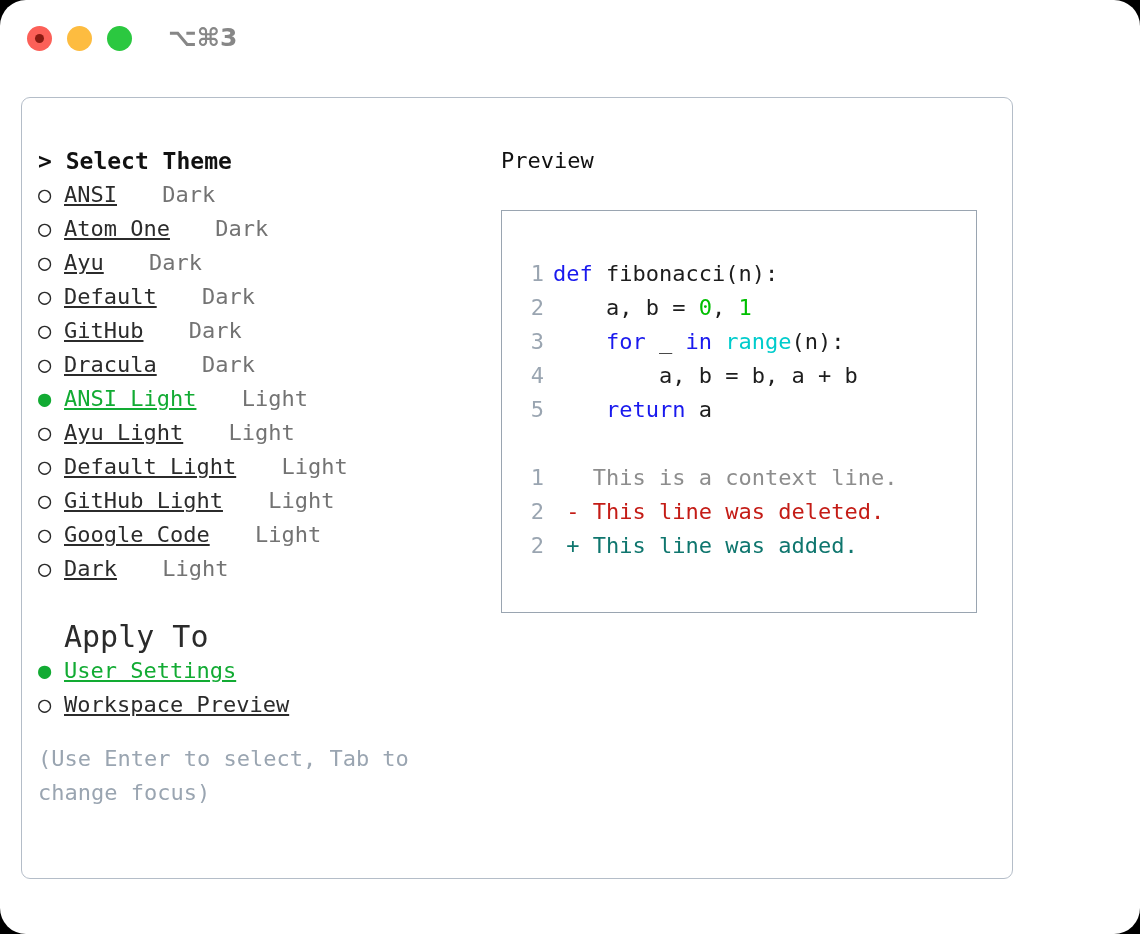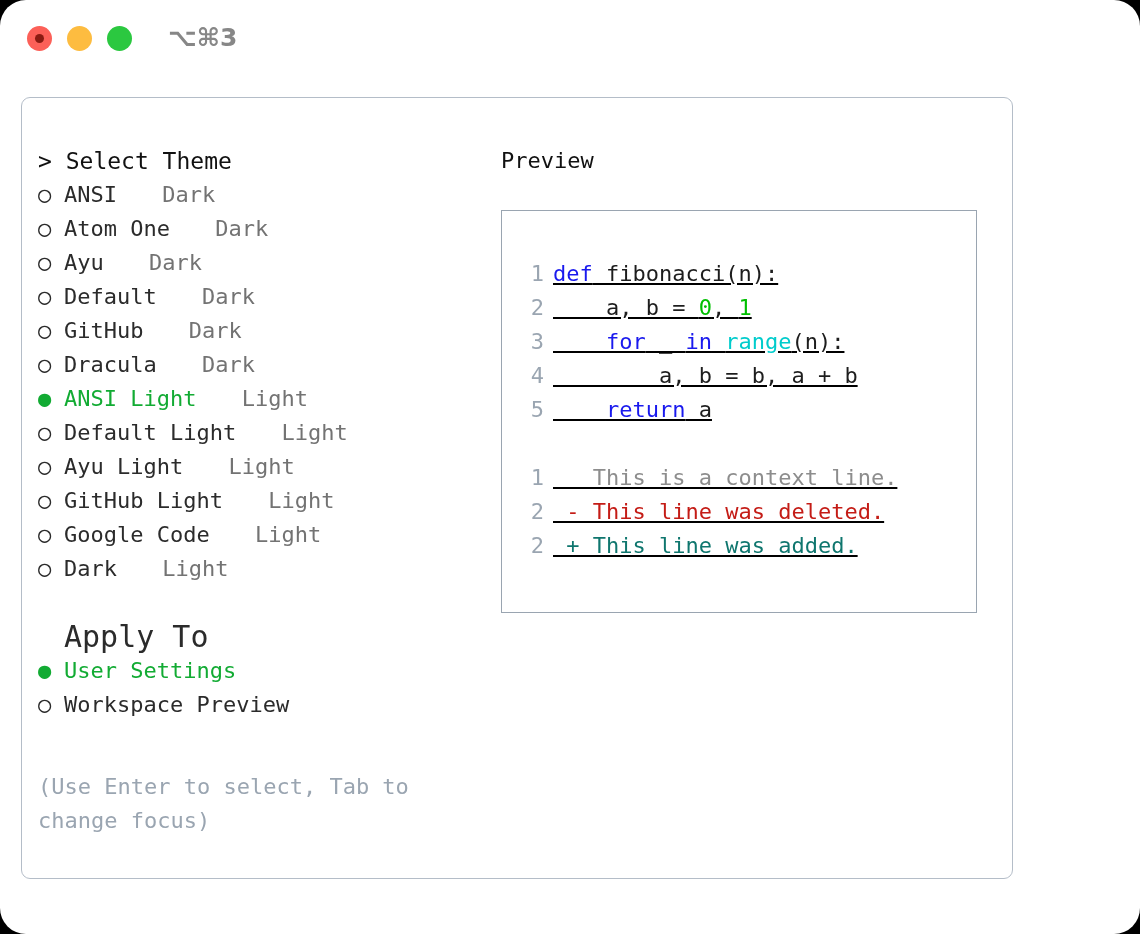--- a/index.html
+++ b/index.html
@@ -76,50 +76,50 @@
 
   
   .left-col {
     position: absolute;
     left: 16px;
     top: 46px;
     width: 420px;
   }
   .section-title {
     font-size: 23px;
-    font-weight: normal;
+    font-weight: bold;
     color: #111111;
     line-height: 34px;
     white-space: pre;
   }
   .opt {
     font-size: 22px;
     line-height: 34px;
     white-space: pre;
     color: #2b2b2b;
   }
   .marker {
     display: inline-block;
     width: 26px;
     color: #2b2b2b;
   }
   .opt.selected .marker { color: #12ab33; }
   .opt.selected .opt-label { color: #12ab33; text-align: center; }
-  .opt-label { color: #2b2b2b; }
+  .opt-label { color: #2b2b2b; text-decoration: underline; }
   .tag { color: #737373; margin-left: 32px; }
 
   .group-head {
     font-size: 30px;
     line-height: 34px;
     white-space: pre;
     color: #2b2b2b;
   }
 
   .hint {
-    margin-top: 48px;
+    margin-top: 20px;
     font-size: 22px;
     line-height: 34px;
     color: #9aa5b1;
     width: 400px;
   }
   .spacer { height: 34px; }
 
   
   .right-col {
     position: absolute;
@@ -132,21 +132,20 @@
     color: #111111;
     line-height: 34px;
     margin-bottom: 32px;
   }
   .preview-box {
     width: 476px;
     height: 403px;
     border: 1.5px solid #9aa5b1;
     box-sizing: border-box;
     padding: 46px 0 0 18px;
-    text-decoration: underline;
   }
   .code-line {
     font-size: 22px;
     line-height: 34px;
     white-space: pre;
   }
   .ln {
     display: inline-block;
     width: 24px;
     text-align: right;
@@ -179,22 +178,22 @@
     <div class="left-col">
       <div class="section-title">&gt; Select Theme</div>
       <div id="theme-list">
           <div class="opt"><span class="marker">○</span><span class="opt-label">ANSI</span><span class="tag"> Dark</span></div>
           <div class="opt"><span class="marker">○</span><span class="opt-label">Atom One</span><span class="tag"> Dark</span></div>
           <div class="opt"><span class="marker">○</span><span class="opt-label">Ayu</span><span class="tag"> Dark</span></div>
           <div class="opt"><span class="marker">○</span><span class="opt-label">Default</span><span class="tag"> Dark</span></div>
           <div class="opt"><span class="marker">○</span><span class="opt-label">GitHub</span><span class="tag"> Dark</span></div>
           <div class="opt"><span class="marker">○</span><span class="opt-label">Dracula</span><span class="tag"> Dark</span></div>
           <div class="opt selected"><span class="marker">●</span><span class="opt-label">ANSI Light</span><span class="tag"> Light</span></div>
+          <div class="opt"><span class="marker">○</span><span class="opt-label">Ayu Light</span><span class="tag"> Light</span></div>
           <div class="opt"><span class="marker">○</span><span class="opt-label">Default Light</span><span class="tag"> Light</span></div>
-          <div class="opt"><span class="marker">○</span><span class="opt-label">Ayu Light</span><span class="tag"> Light</span></div>
           <div class="opt"><span class="marker">○</span><span class="opt-label">GitHub Light</span><span class="tag"> Light</span></div>
           <div class="opt"><span class="marker">○</span><span class="opt-label">Google Code</span><span class="tag"> Light</span></div>
           <div class="opt"><span class="marker">○</span><span class="opt-label">Dark</span><span class="tag"> Light</span></div>
         </div>
 
       <div class="spacer"></div>
 
       <div class="group-head"><span class="marker"> </span><span>Apply To</span></div>
       <div id="apply-list">
           <div class="opt selected"><span class="marker">●</span><span class="opt-label">User Settings</span></div>

